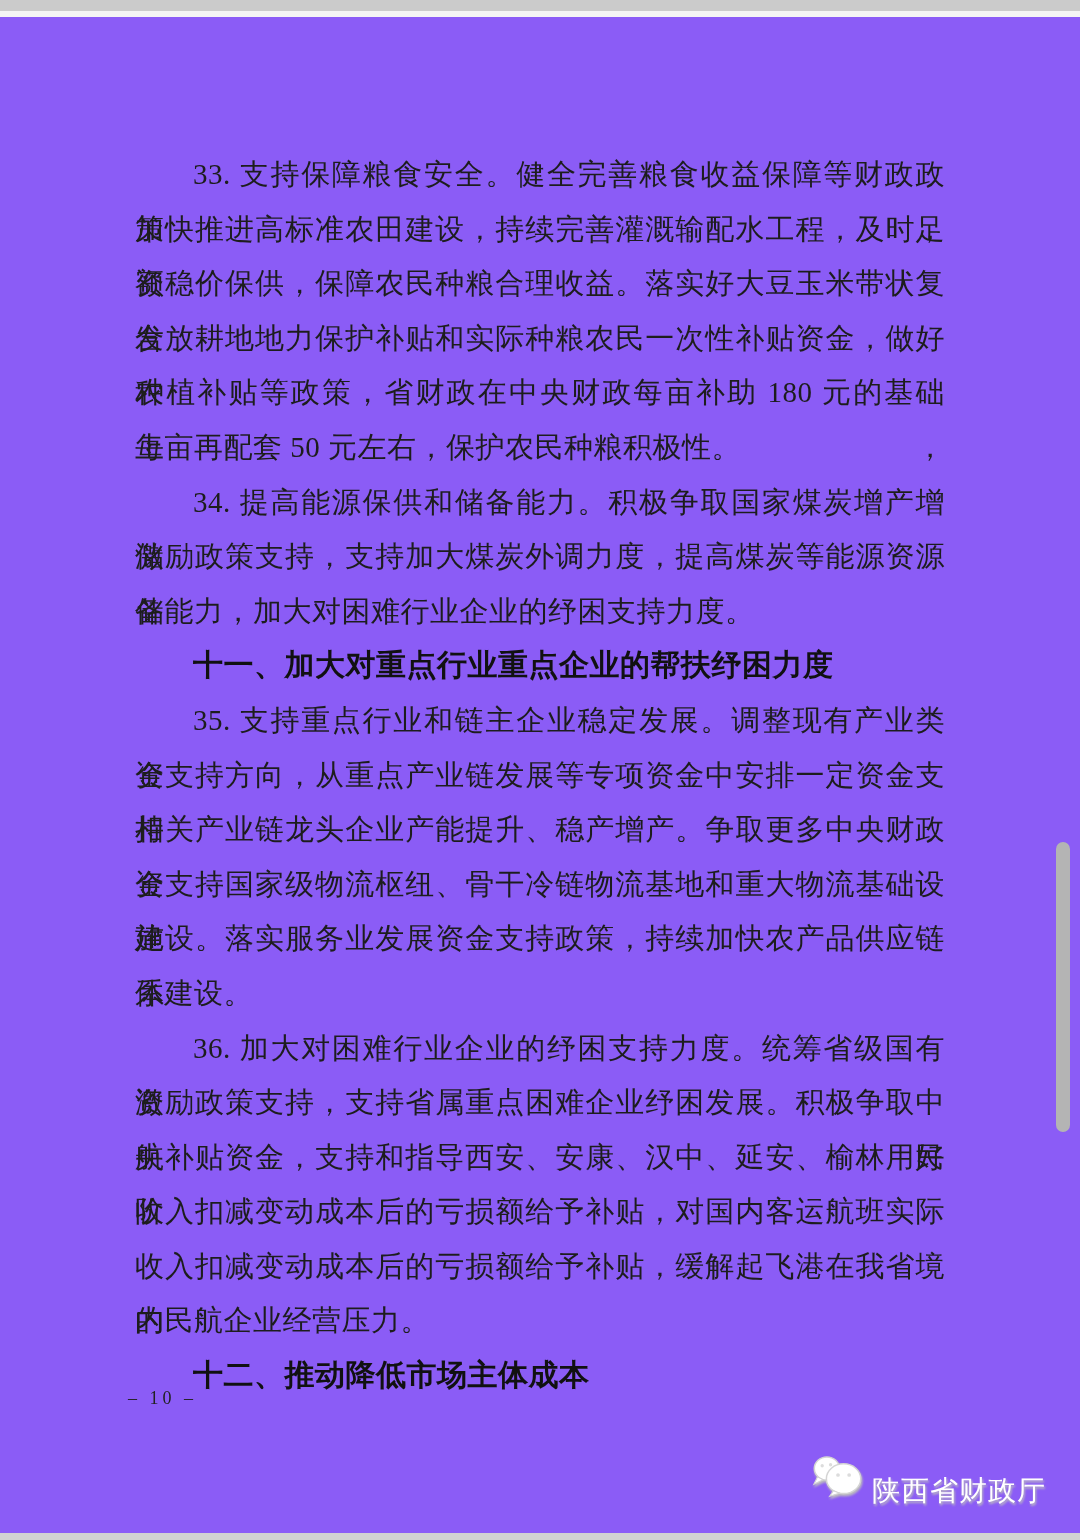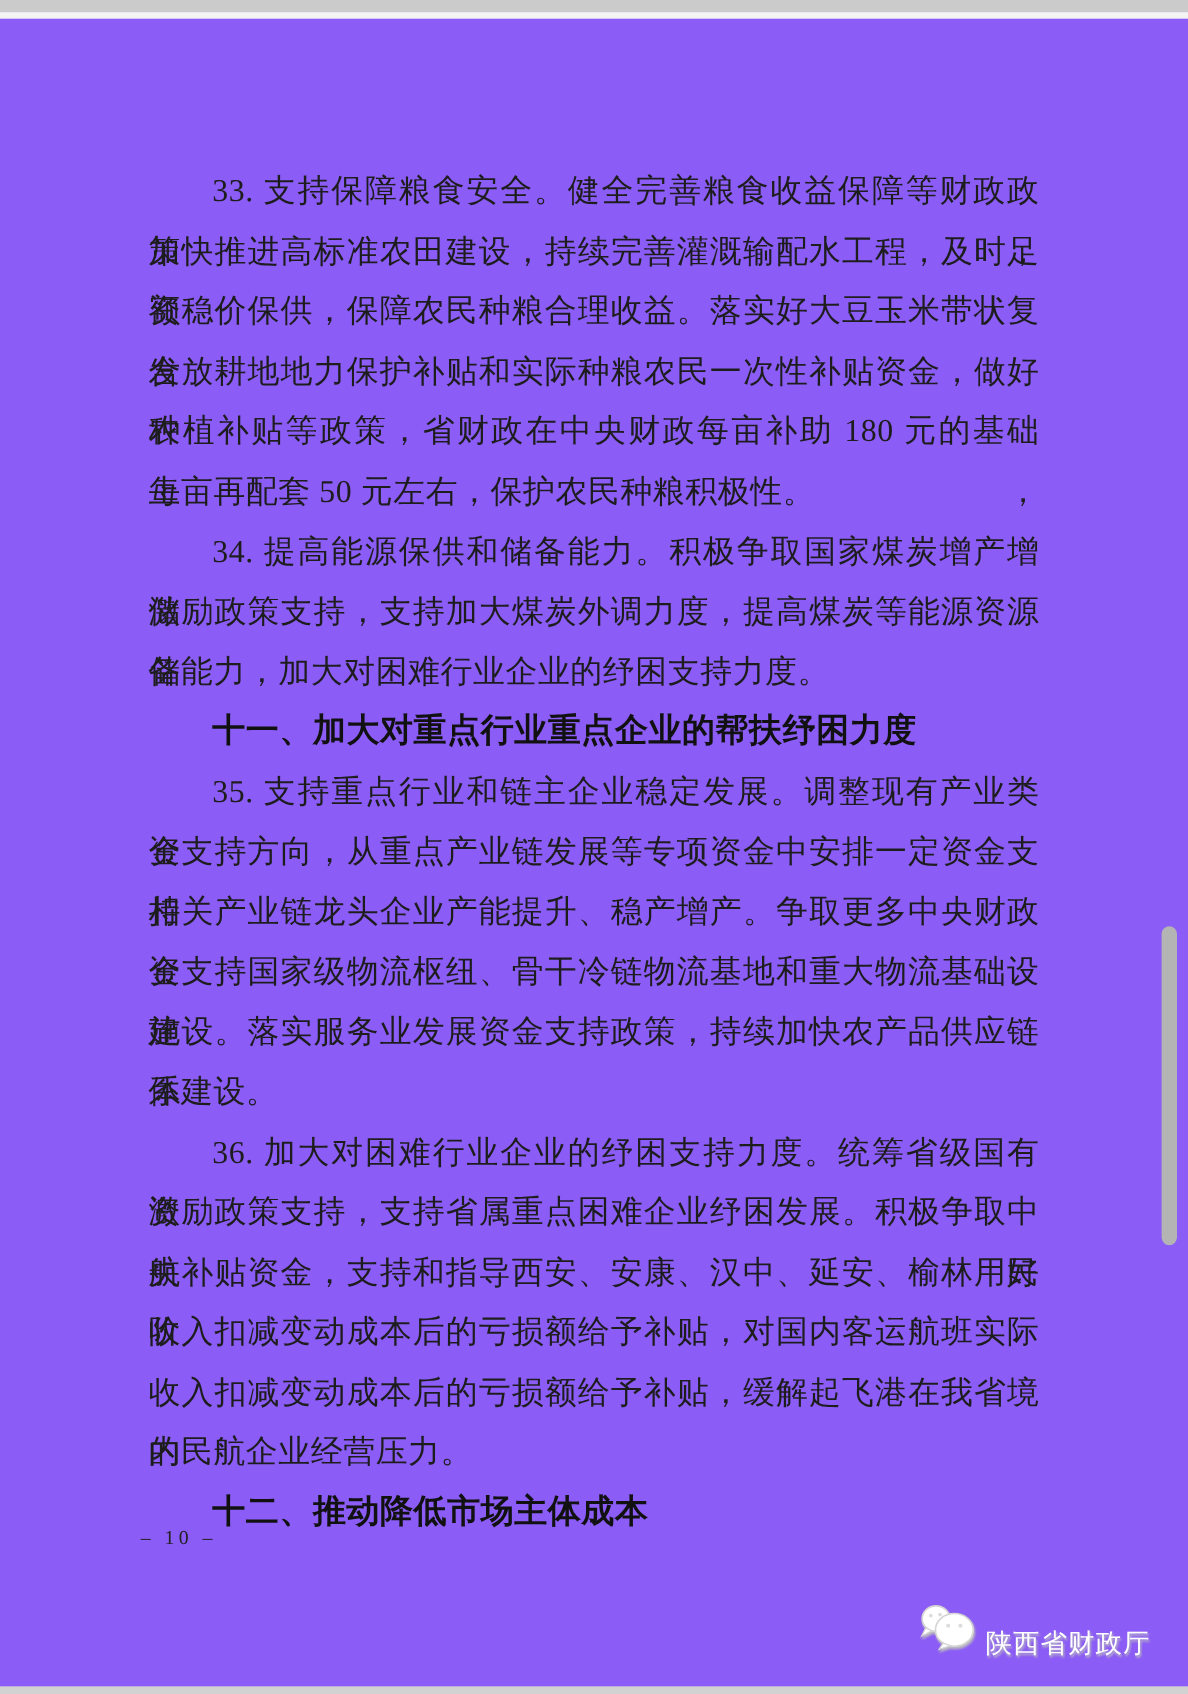--- a/index.html
+++ b/index.html
@@ -83,21 +83,21 @@
     right: 34px;
     bottom: 30px;
     display: flex;
     align-items: center;
     gap: 8px;
     filter: drop-shadow(1px 2px 1px #bdbdbd);
   }
   .wm-icon { display: block; width: 52px; height: 46px; }
   .wm-text {
     font-family: "Liberation Sans", sans-serif;
-    font-size: 24px;
+    font-size: 28px;
     letter-spacing: 1px;
     color: #ffffff;
     margin-top: 32px;
   }
 </style>
 </head>
 <body>
 
 <div class="page">
 

